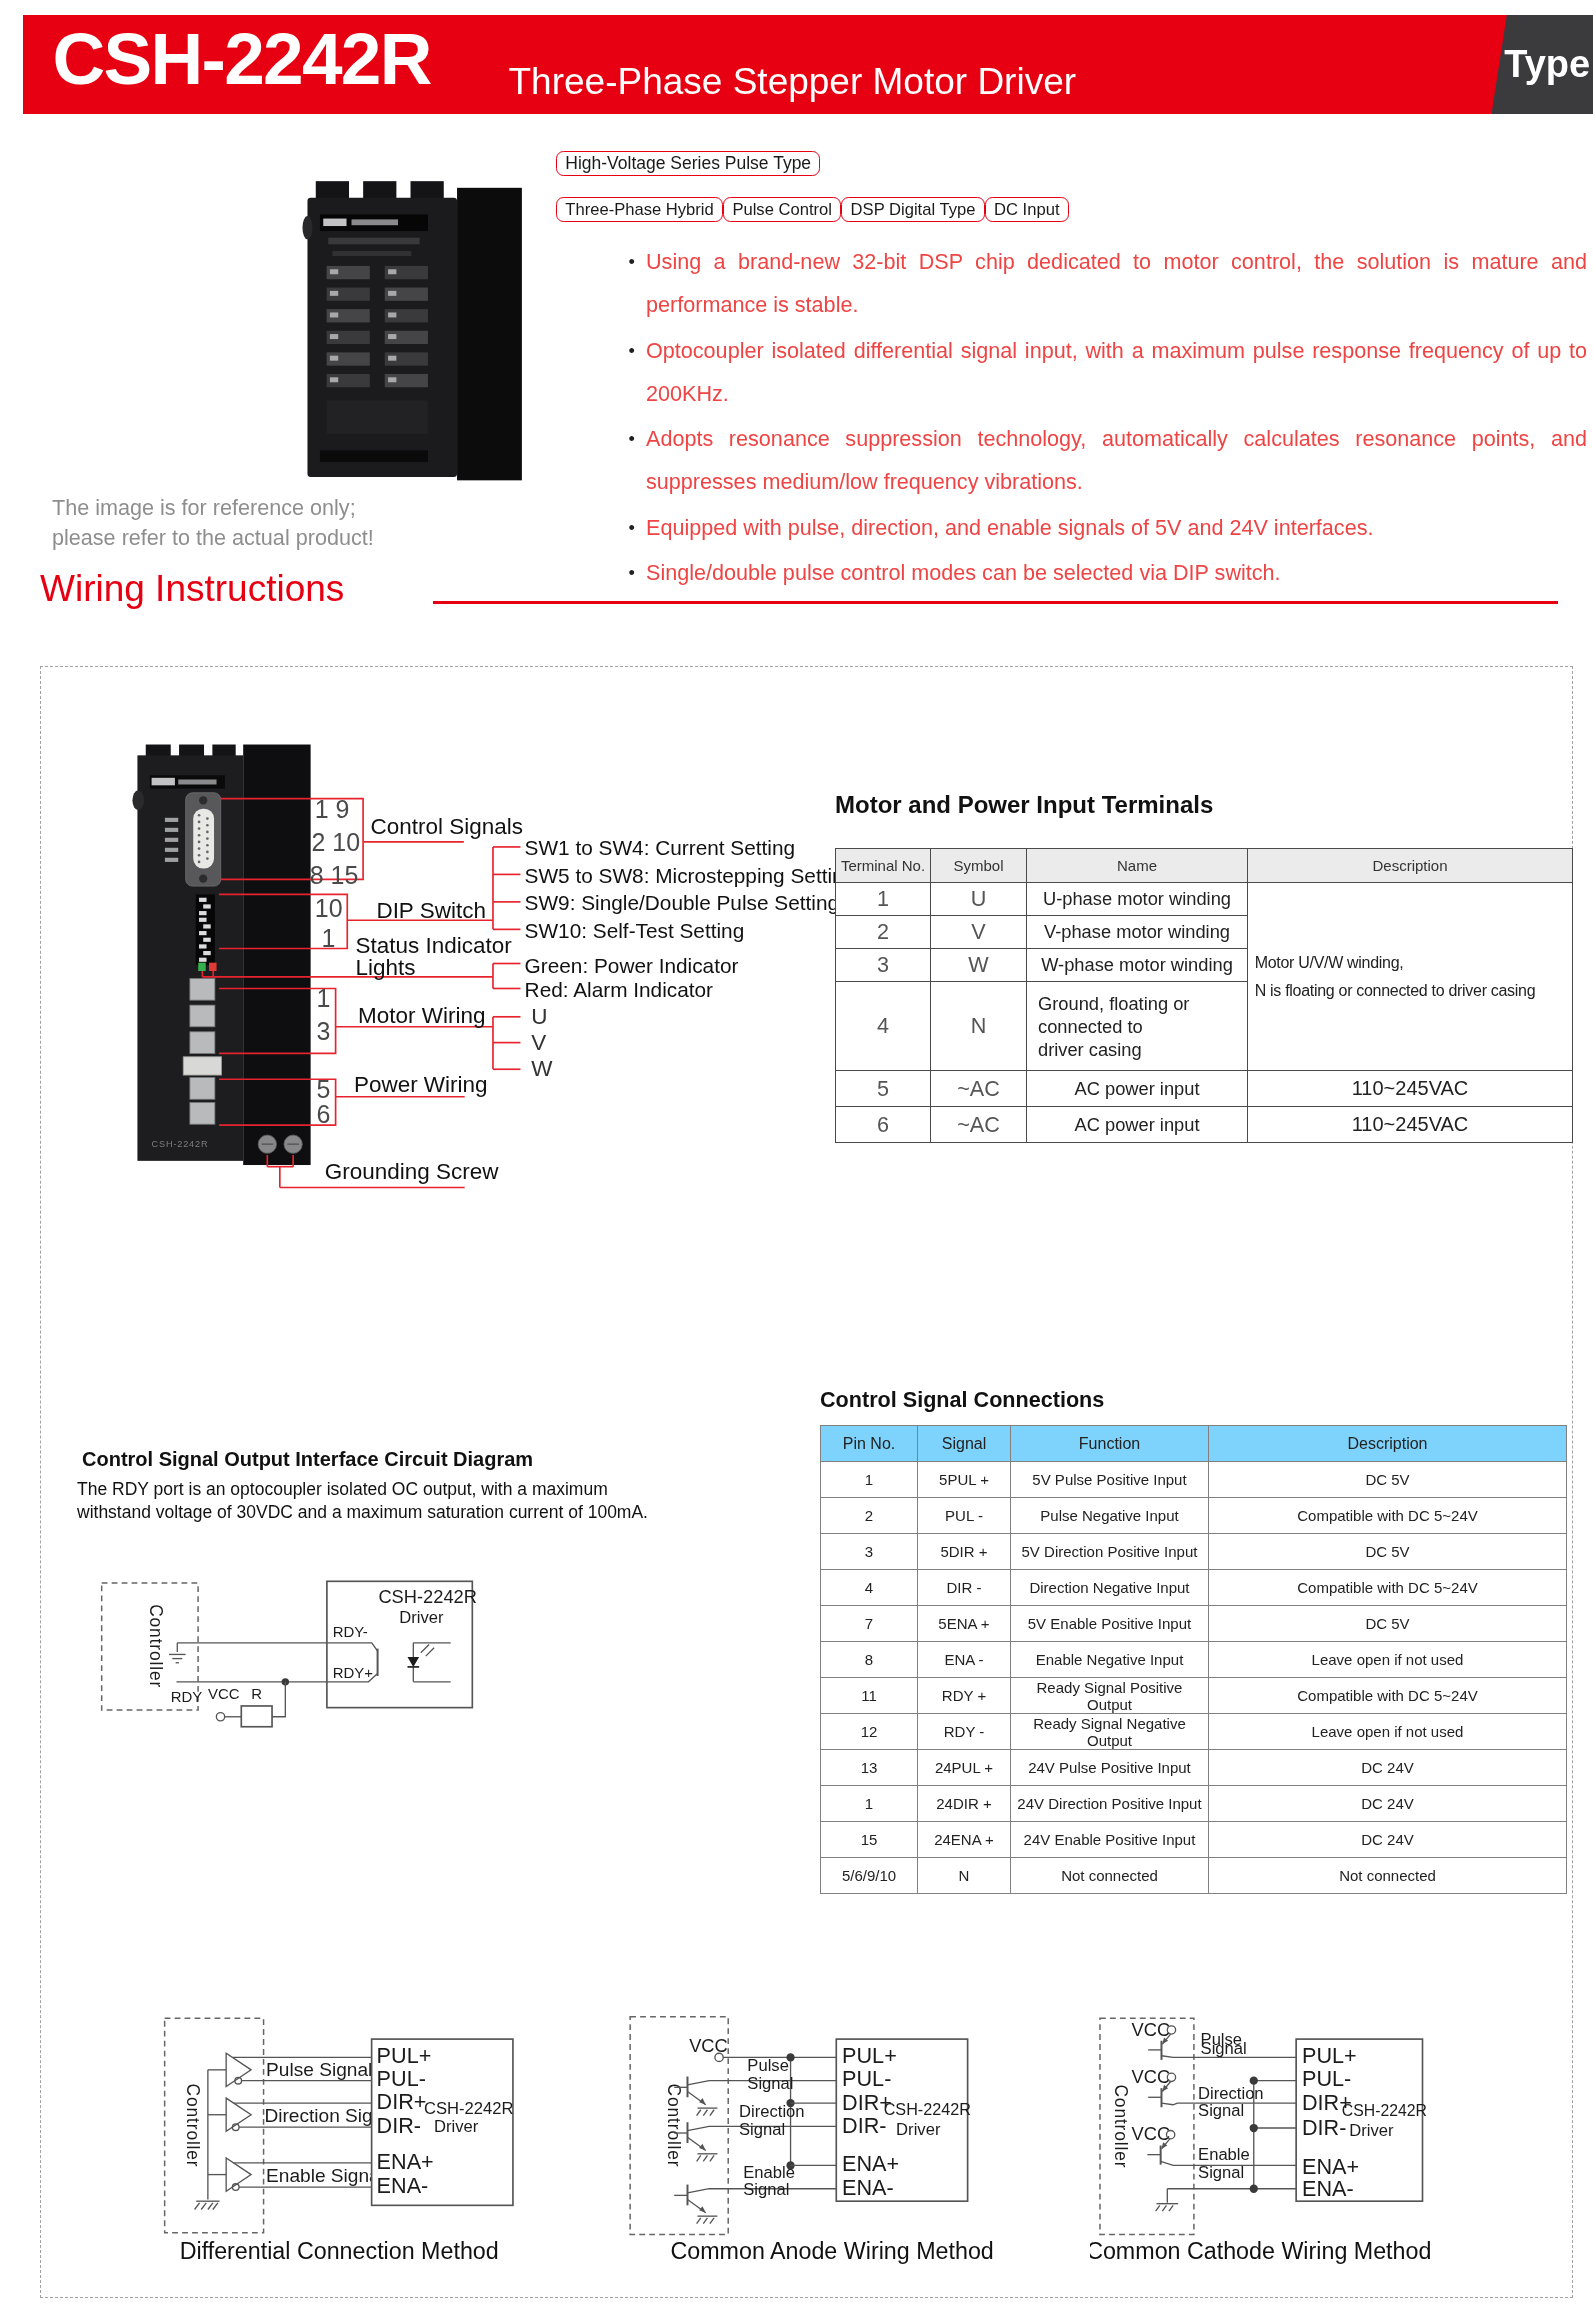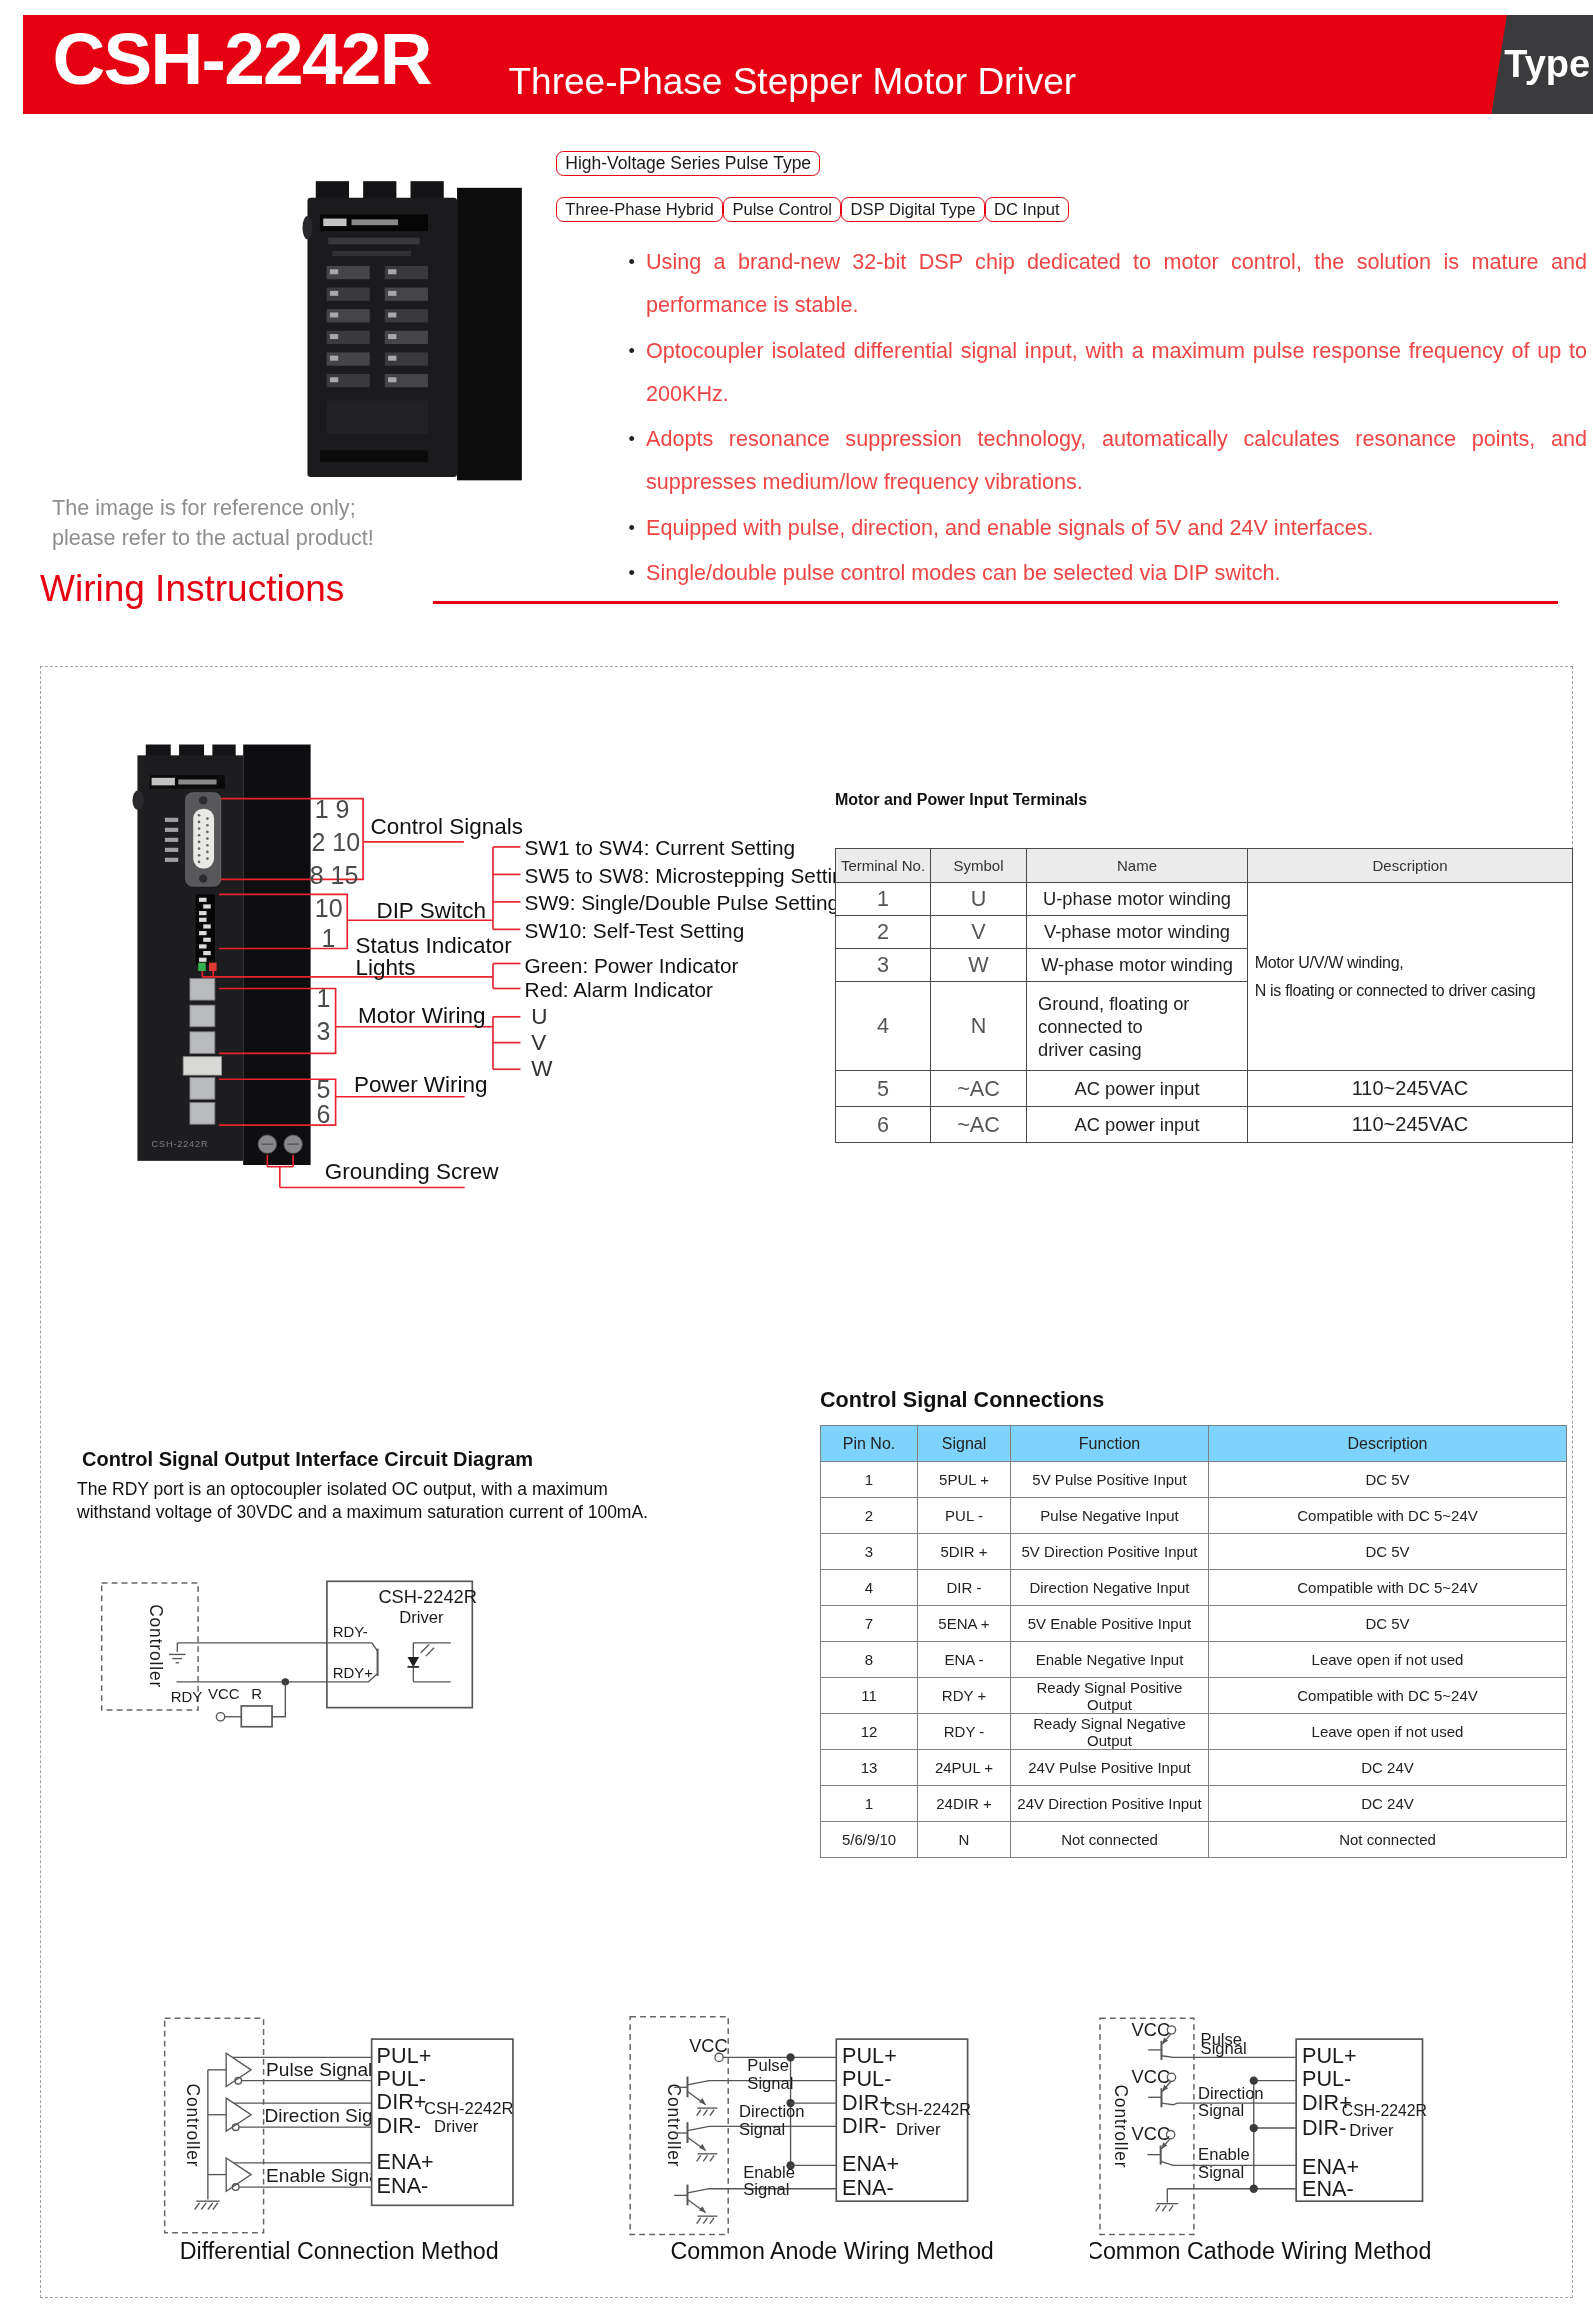--- a/index.html
+++ b/index.html
@@ -280,21 +280,21 @@
     <text class="co-label" x="370" y="350">Motor Wiring</text>
     <text class="co-phase" x="578" y="351">U</text>
     <text class="co-phase" x="578" y="382">V</text>
     <text class="co-phase" x="578" y="413">W</text>
     <text class="co-num" x="320" y="440">5</text>
     <text class="co-num" x="320" y="470">6</text>
     <text class="co-label" x="365" y="432">Power Wiring</text>
     <text class="co-label" x="330" y="537">Grounding Screw</text>
   </svg>
 
-  <div class="tbl-title" style="left:835px;top:791px;font-size:16px;text-align:right;">Motor and Power Input Terminals</div>
+  <div class="tbl-title" style="left:835px;top:791px;font-size:24px;text-align:right;">Motor and Power Input Terminals</div>
   <div class="abs" style="left:835px;top:826px;margin-top:22px;">
     <table class="mtable">
       <colgroup>
           <col style="width:95px">
           <col style="width:96px">
           <col style="width:221px">
           <col style="width:325px">
         </colgroup>
       <tbody>
           <tr>
@@ -457,20 +457,26 @@
           <tr>
             <td>13</td>
             <td>24PUL +</td>
             <td>24V Pulse Positive Input</td>
             <td>DC 24V</td>
           </tr>
           <tr>
             <td>1</td>
             <td>24DIR +</td>
             <td>24V Direction Positive Input</td>
+            <td>DC 24V</td>
+          </tr>
+          <tr>
+            <td>15</td>
+            <td>24ENA +</td>
+            <td>24V Enable Positive Input</td>
             <td>DC 24V</td>
           </tr>
           <tr>
             <td>5/6/9/10</td>
             <td>N</td>
             <td>Not connected</td>
             <td>Not connected</td>
           </tr>
         </tbody>
     </table>

